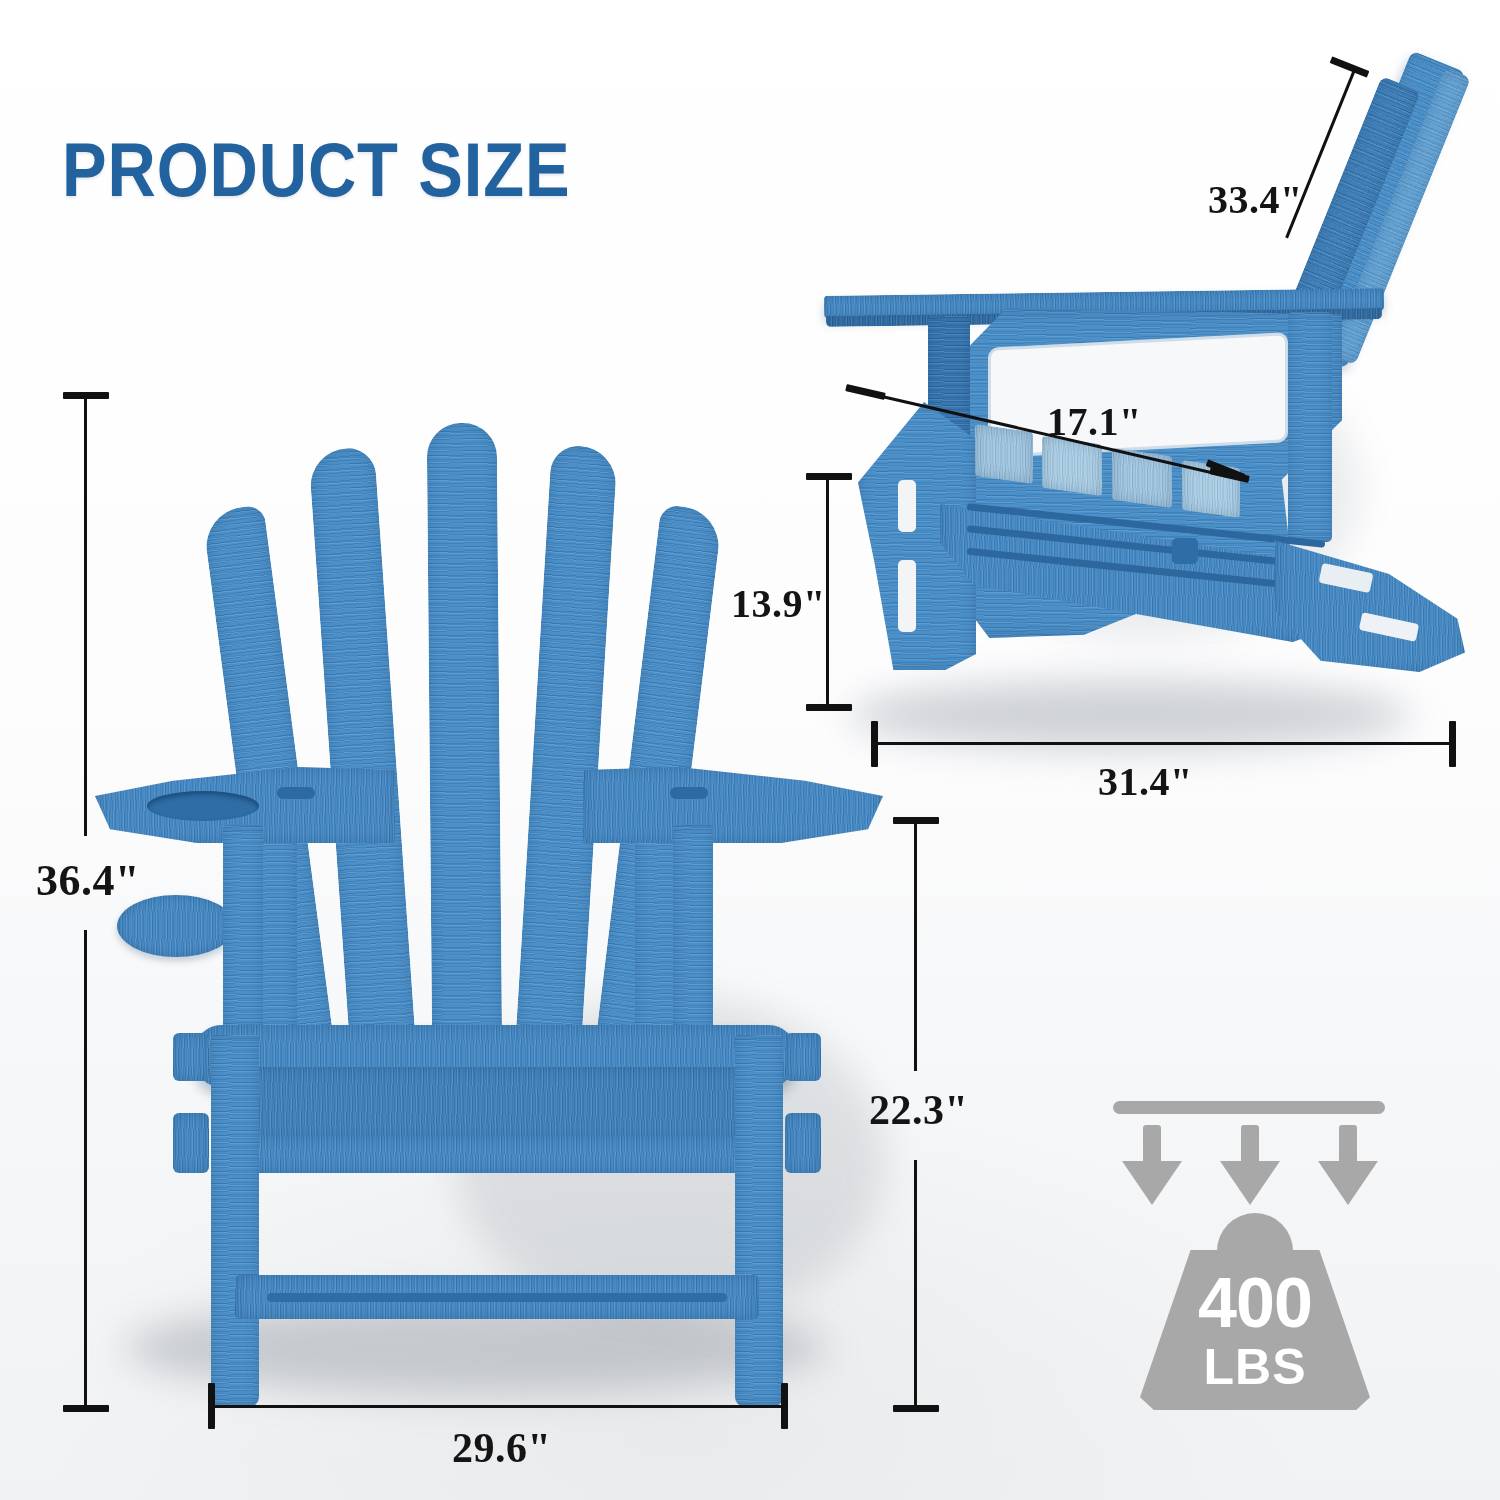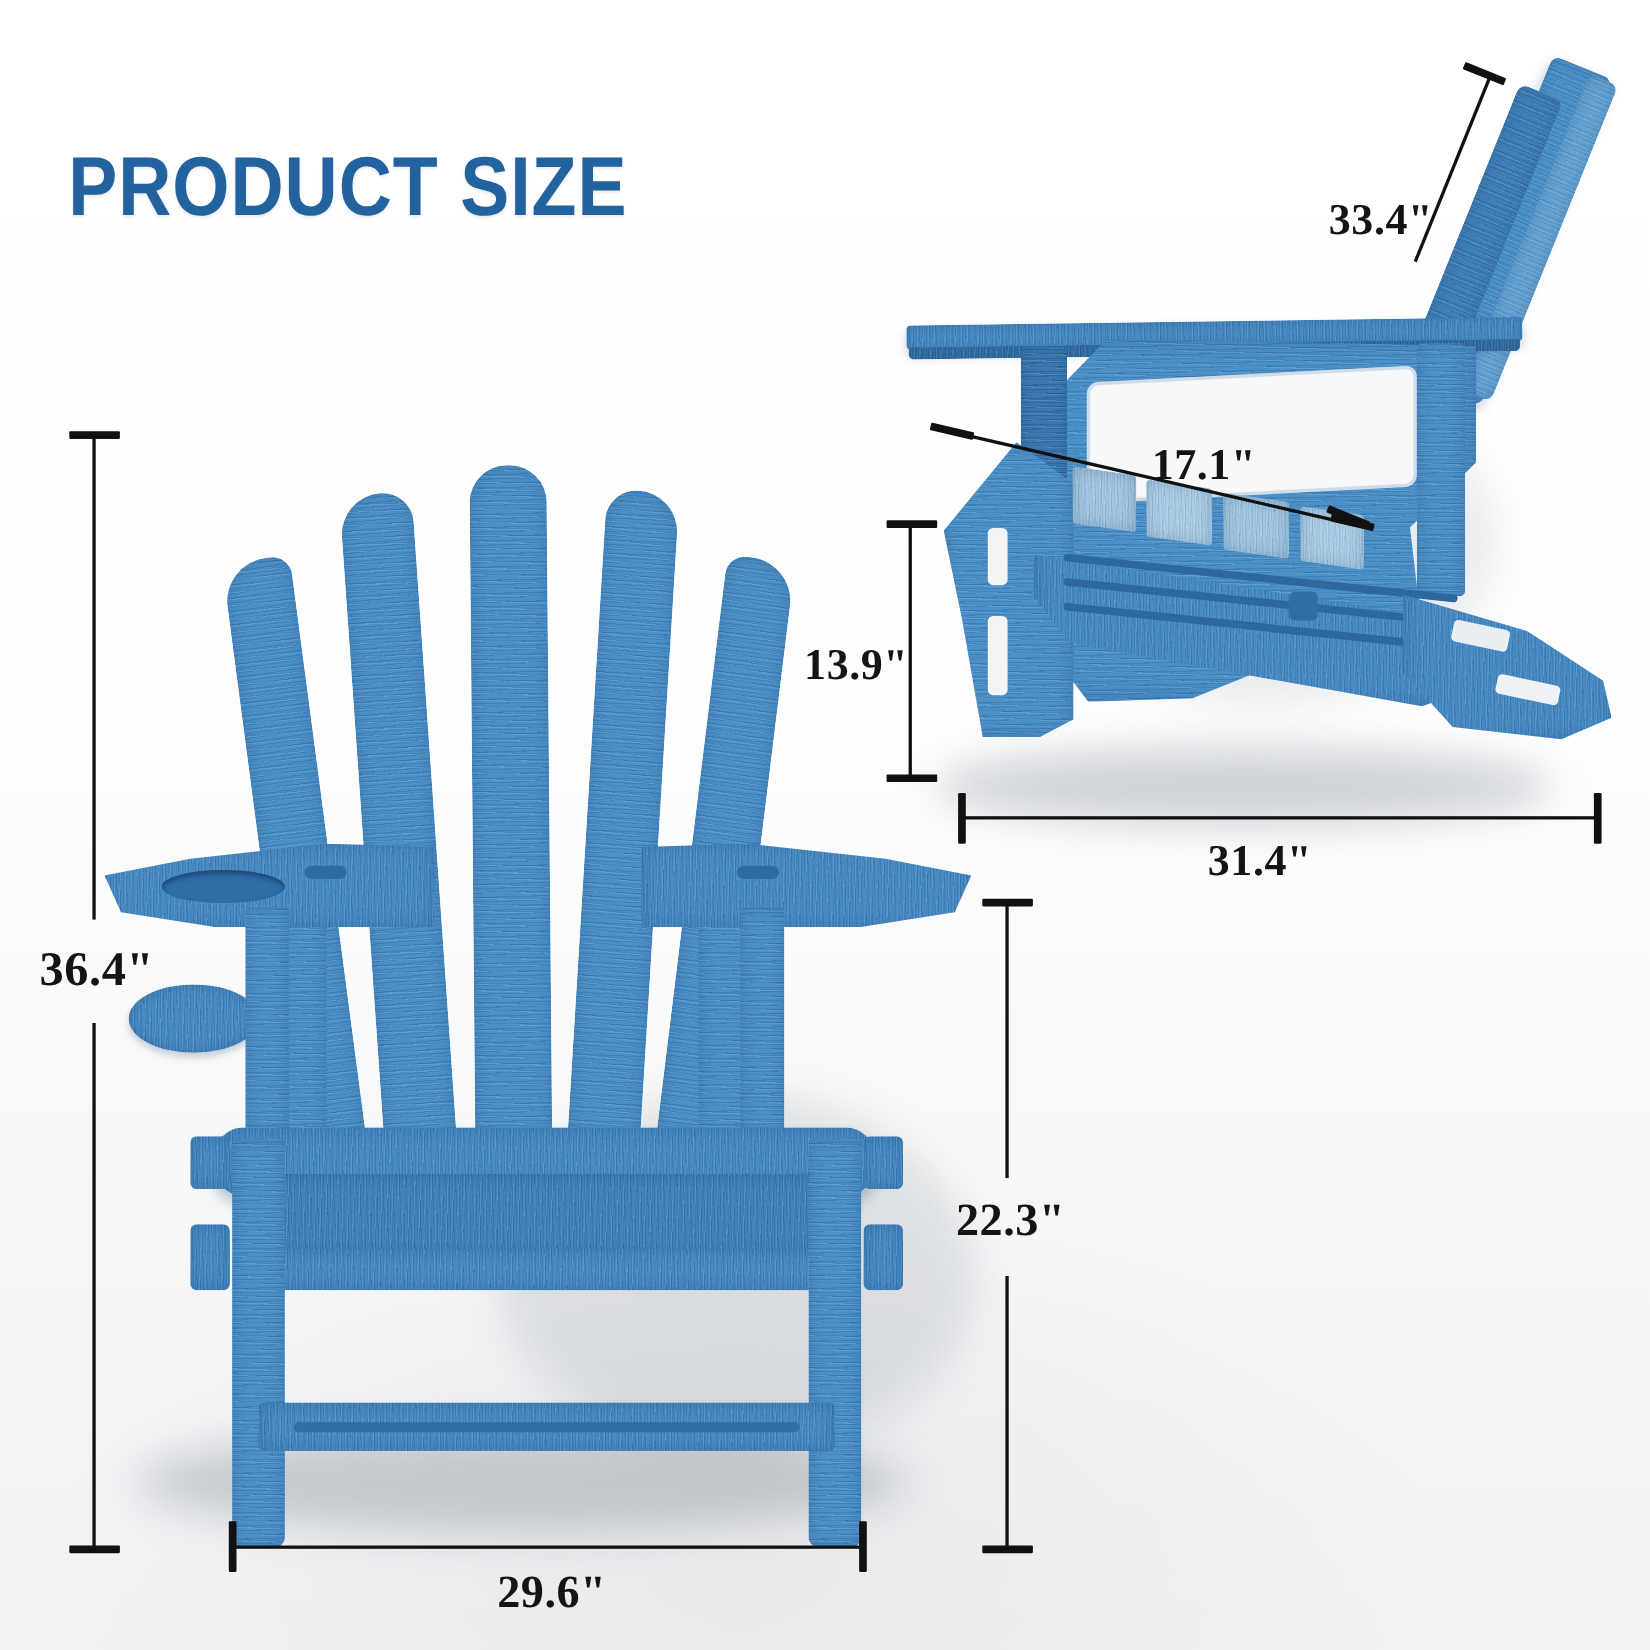--- a/index.html
+++ b/index.html
@@ -266,14 +266,33 @@
     <div class="dim-label" style="left:731px;top:580px;font-size:40px;">13.9"</div>
   </div>
 
   <div>
     <div class="cap-v" style="left:871px;top:721px;"></div>
     <div class="dim-line-h" style="left:875px;top:742px;width:578px;"></div>
     <div class="cap-v" style="left:1449px;top:721px;"></div>
     <div class="dim-label" style="left:1098px;top:758px;font-size:40px;">31.4"</div>
   </div>
 
+  <div id="weight">
+    <div class="w-bar"></div>
+    <div class="w-arrow" style="left:14px;top:30px;">
+      <div class="shaft"></div>
+        <div class="head"></div>
+    </div>
+    <div class="w-arrow" style="left:112px;top:30px;">
+      <div class="shaft"></div>
+        <div class="head"></div>
+    </div>
+    <div class="w-arrow" style="left:210px;top:30px;">
+      <div class="shaft"></div>
+        <div class="head"></div>
+    </div>
+    <div class="w-knob"></div>
+    <div class="w-body"></div>
+    <div class="w-num">400</div>
+    <div class="w-unit">LBS</div>
+  </div>
 
 </div>
 
 </body></html>

